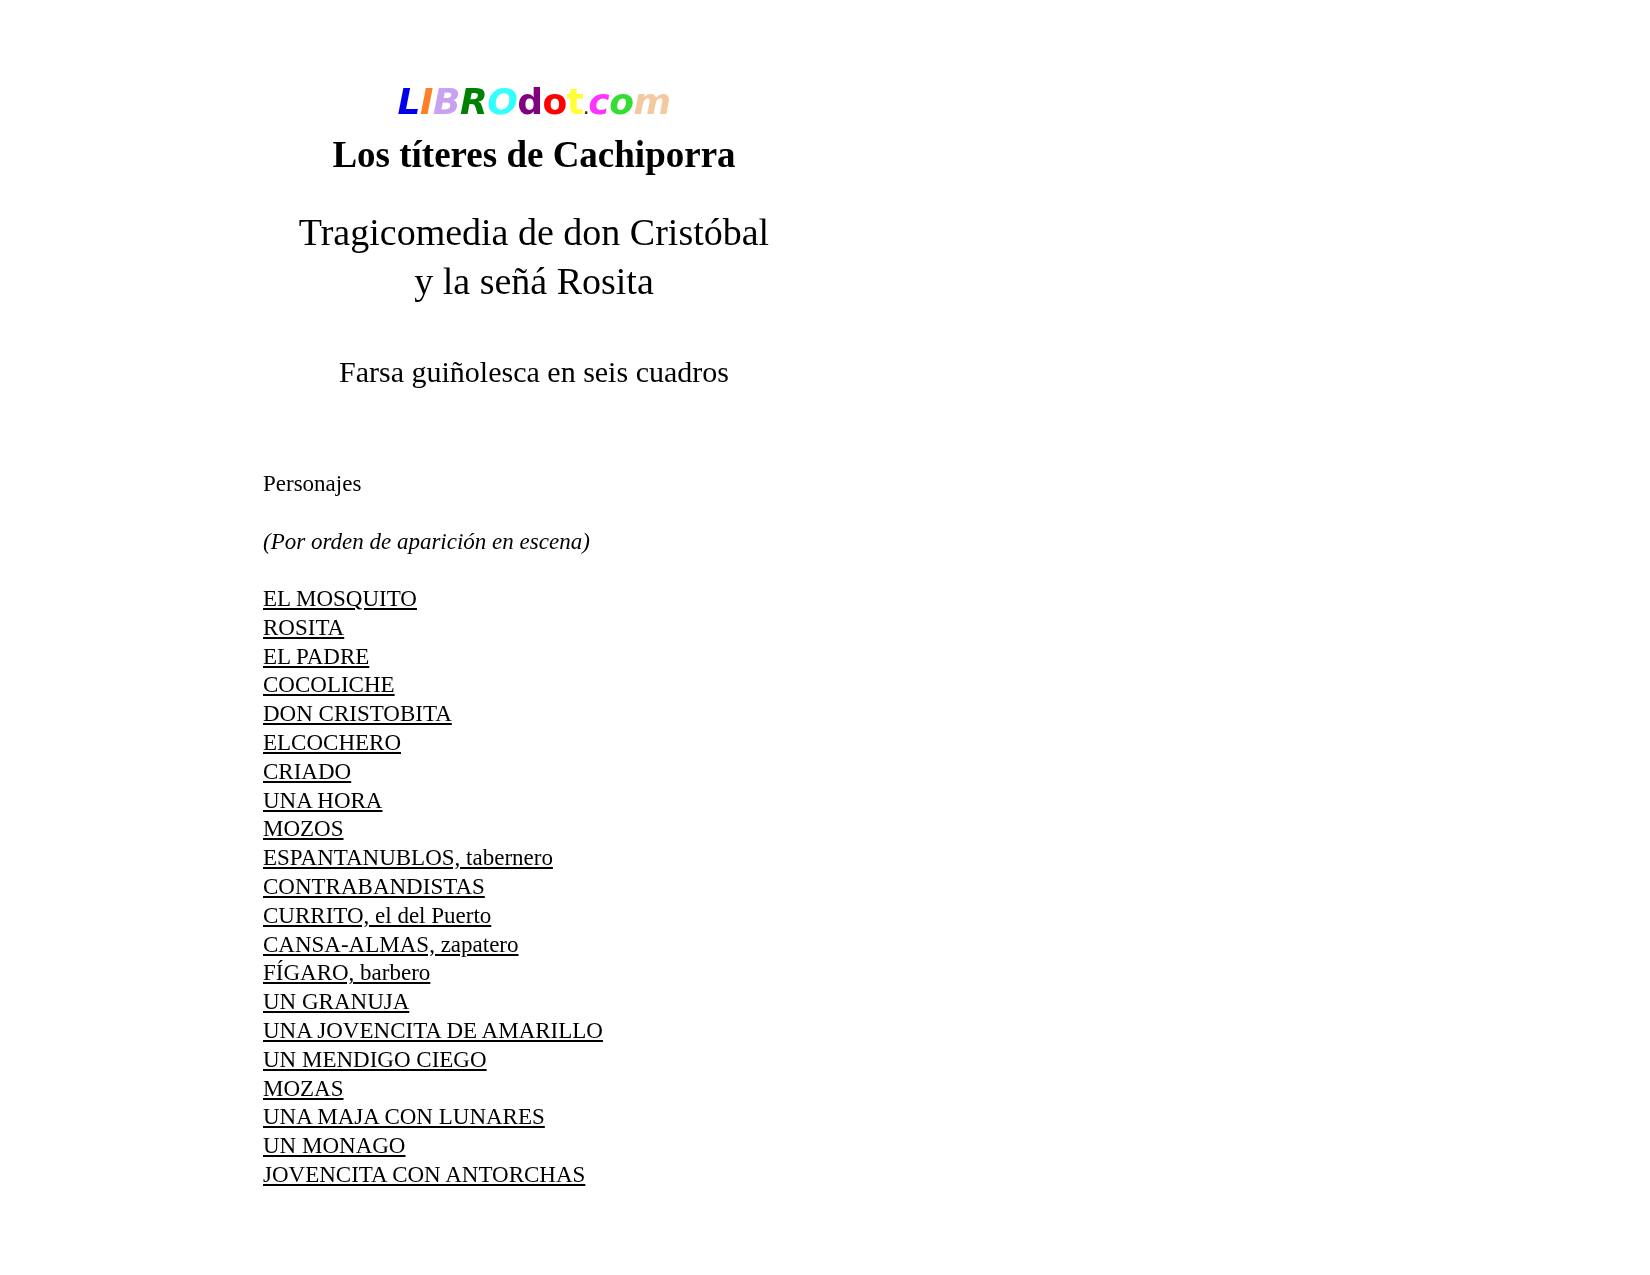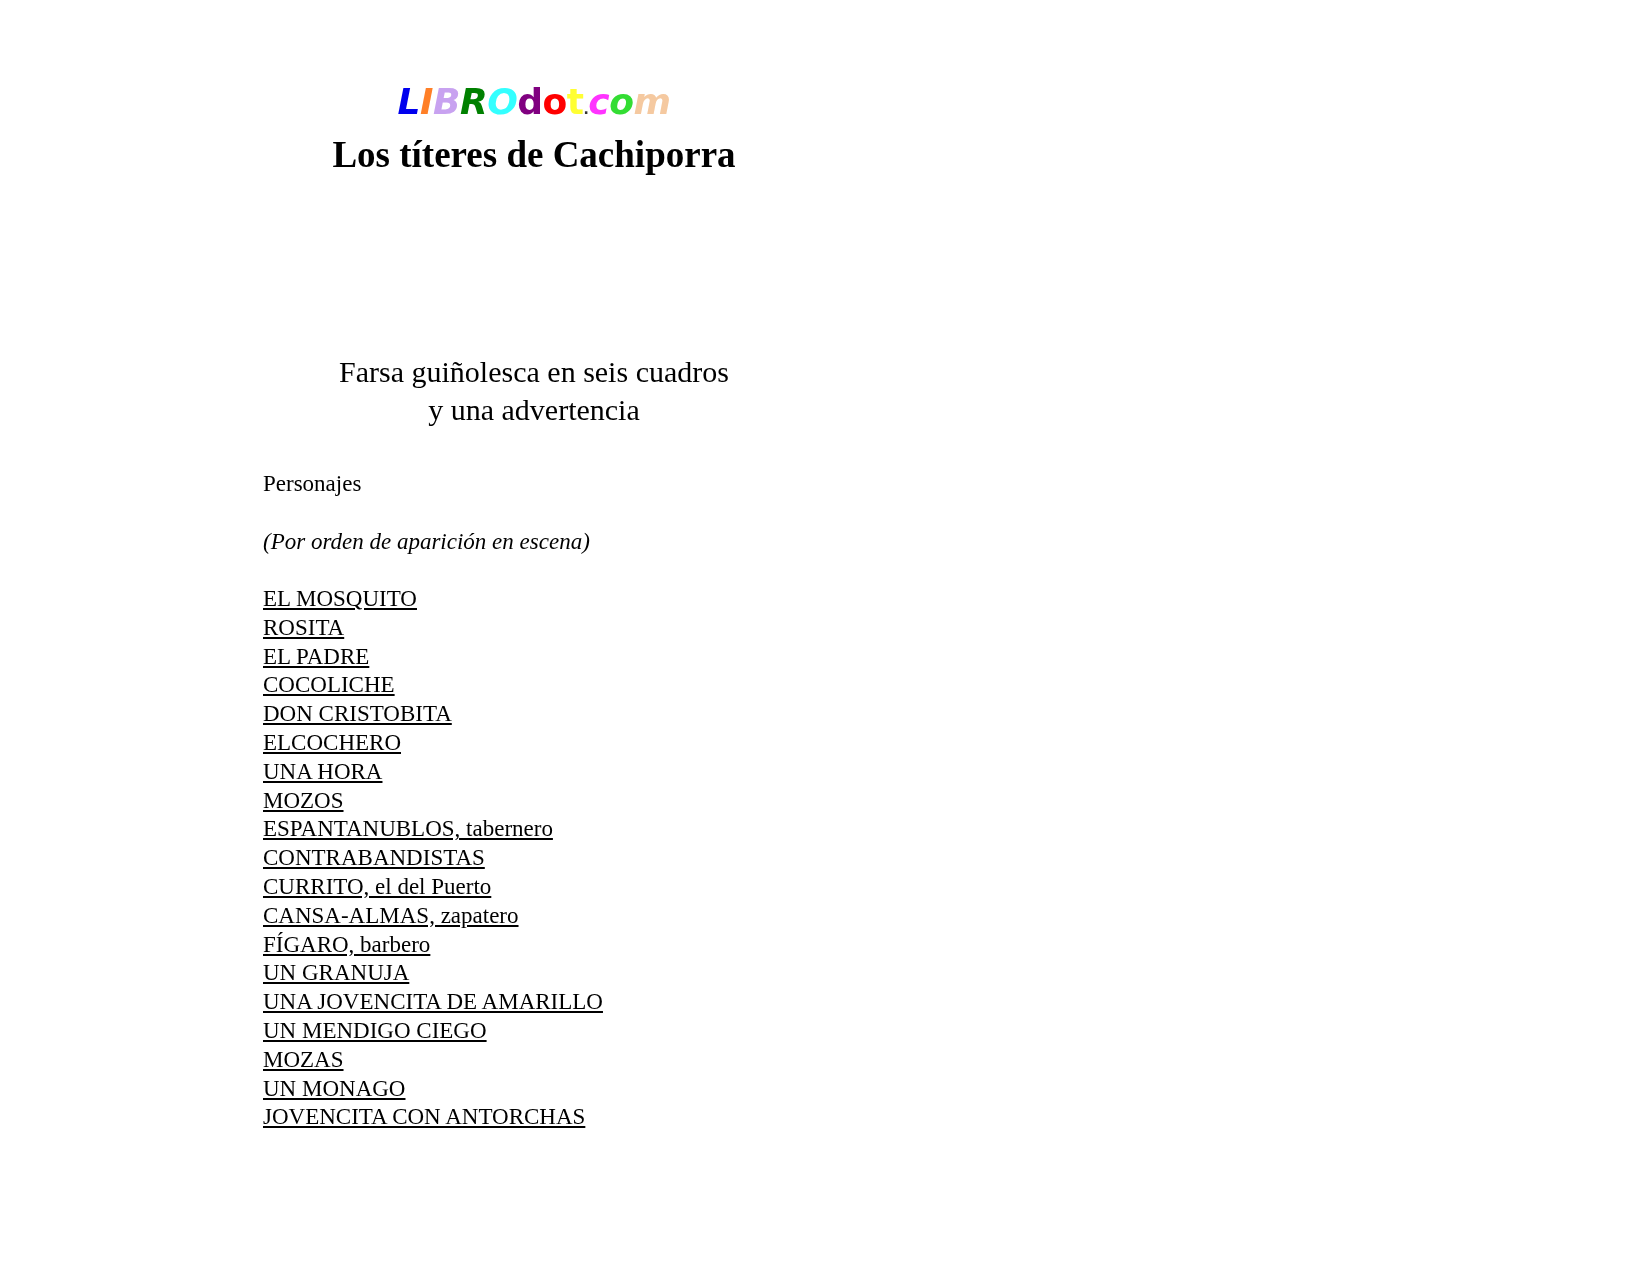--- a/index.html
+++ b/index.html
@@ -85,45 +85,50 @@
 <body>
 
 <div class="page">
 
   <div class="center-block logo">
     <span style="color:#0000ee">L</span><span style="color:#ff7f27">I</span><span style="color:#c8a2f0">B</span><span style="color:#008000">R</span><span style="color:#33ffff">O</span><span class="upright" style="color:#800080">d</span><span class="upright" style="color:#ff0000">o</span><span class="upright" style="color:#ffff33">t</span><span class="dot" style="color:#333333">.</span><span style="color:#ff33ff">c</span><span style="color:#33dd33">o</span><span style="color:#f5c9a0">m</span>
   </div>
 
   <div class="center-block title">Los títeres de Cachiporra</div>
 
+  <div class="center-block subtitle">
+    <div>Tragicomedia de don Cristóbal</div>
+    <div>y la señá Rosita</div>
+  </div>
 
   <div class="center-block farsa">
     <div>Farsa guiñolesca en seis cuadros</div>
-    <div>y una advertencia</div>
   </div>
 
   <div class="body-text personajes">Personajes</div>
 
   <div class="body-text orden">(Por orden de aparición en escena)</div>
 
   <ul class="cast">
     <li>EL MOSQUITO</li>
     <li>ROSITA</li>
     <li>EL PADRE</li>
     <li>COCOLICHE</li>
     <li>DON CRISTOBITA</li>
     <li>ELCOCHERO</li>
+    <li>CRIADO</li>
     <li>UNA HORA</li>
     <li>MOZOS</li>
     <li>ESPANTANUBLOS, tabernero</li>
     <li>CONTRABANDISTAS</li>
     <li>CURRITO, el del Puerto</li>
     <li>CANSA-ALMAS, zapatero</li>
     <li>FÍGARO, barbero</li>
     <li>UN GRANUJA</li>
     <li>UNA JOVENCITA DE AMARILLO</li>
     <li>UN MENDIGO CIEGO</li>
     <li>MOZAS</li>
+    <li>UNA MAJA CON LUNARES</li>
     <li>UN MONAGO</li>
     <li>JOVENCITA CON ANTORCHAS</li>
   </ul>
 
 </div>
 
 </body></html>

